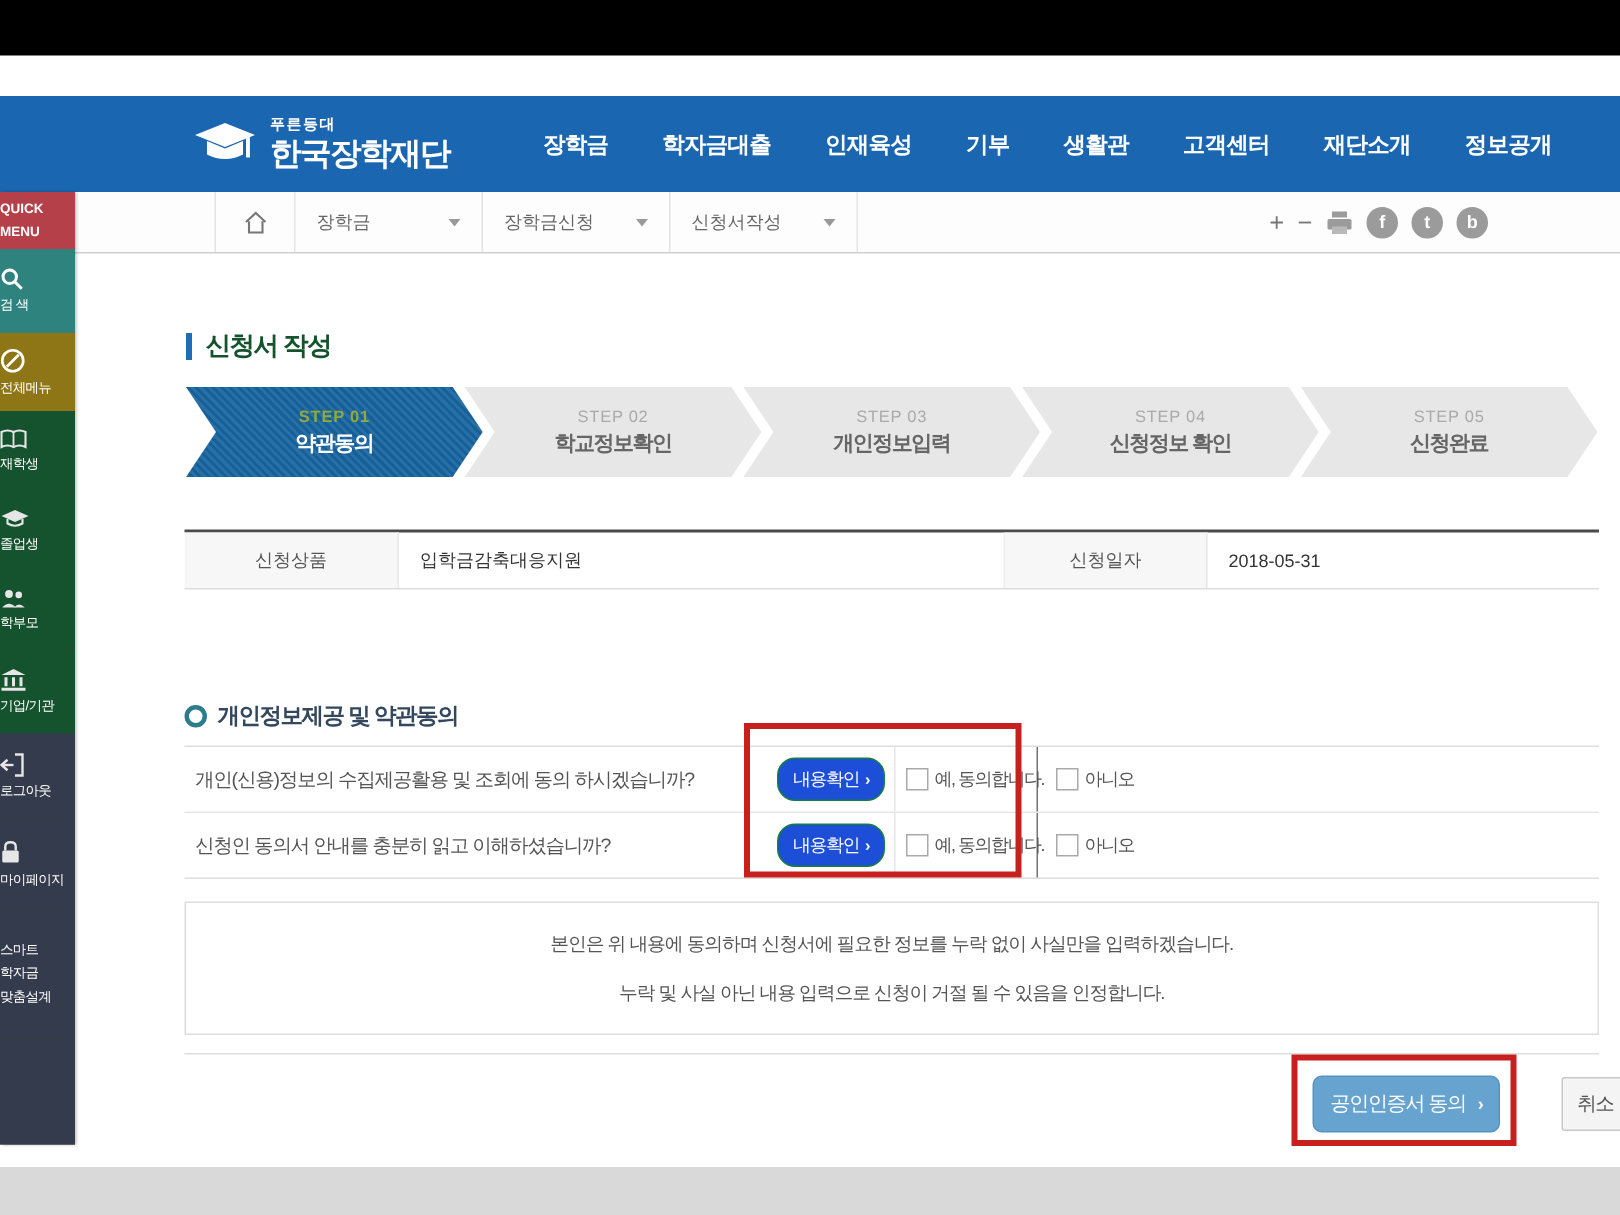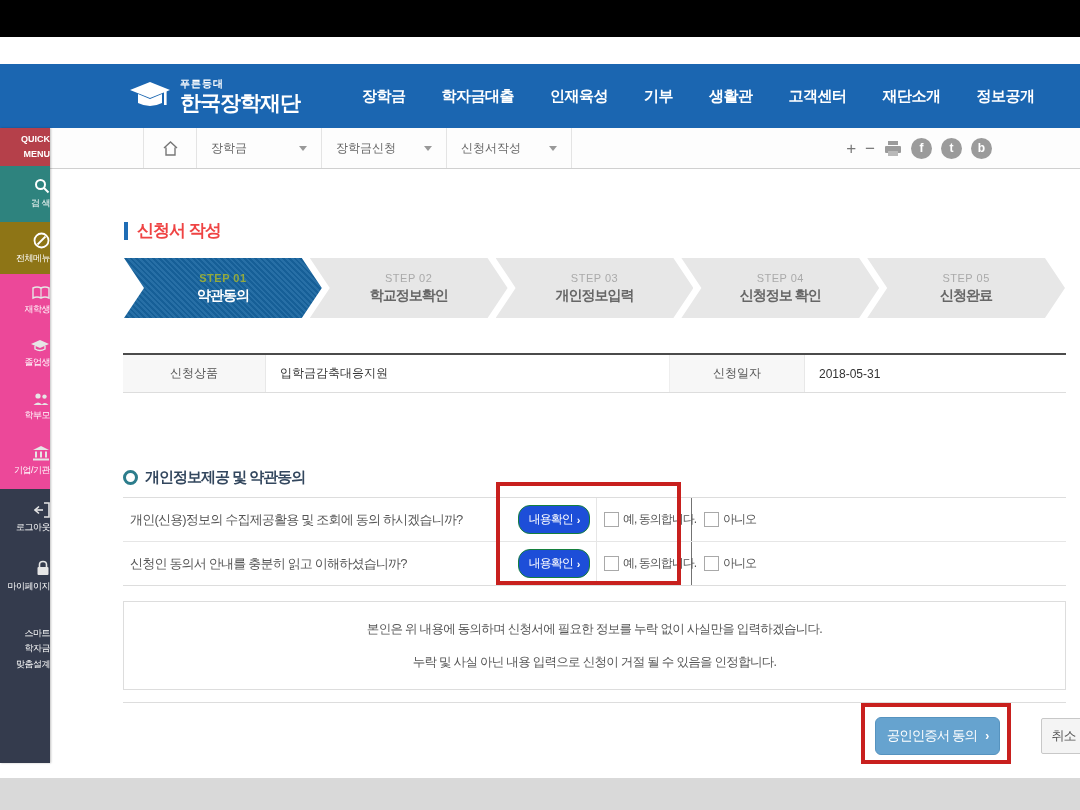--- a/index.html
+++ b/index.html
@@ -24,37 +24,37 @@
   .crumb-bar{position:absolute;left:50px;top:128px;width:1030px;height:40px;background:#fdfdfd;border-bottom:1px solid #d0d0d0;display:flex;align-items:center;}
   .crumb-home{width:52px;height:100%;display:flex;align-items:center;justify-content:center;border-left:1px solid #e4e4e4;border-right:1px solid #e4e4e4;margin-left:93px;cursor:pointer;}
   .crumb-item{height:100%;display:flex;align-items:center;justify-content:space-between;border-right:1px solid #e4e4e4;padding:0 14px;min-width:96px;font-size:12px;color:#666;cursor:pointer;}
   .caret-down{width:0;height:0;border-left:4px solid transparent;border-right:4px solid transparent;border-top:5px solid #999;margin-left:12px;}
   .crumb-tools{position:absolute;right:88px;top:0;height:100%;display:flex;align-items:center;gap:9px;}
   .zoom-btn{font-size:17px;color:#777;cursor:pointer;line-height:1;}
   .tool-circle{width:21px;height:21px;border-radius:50%;background:#9b9b9b;color:#fff;display:flex;align-items:center;justify-content:center;font-size:12px;font-weight:bold;cursor:pointer;}
   .printer{cursor:pointer;display:flex;align-items:center;}
   
   .sidebar{position:absolute;left:0;top:128px;width:50px;height:635px;display:flex;flex-direction:column;background:#3a3a3a;box-shadow:1px 0 2px rgba(0,0,0,0.25);}
-  .sb-item{display:flex;flex-direction:column;align-items:flex-end;justify-content:center;color:#fff;cursor:pointer;gap:4px;}
+  .sb-item{display:flex;flex-direction:column;align-items:flex-start;justify-content:center;color:#fff;cursor:pointer;gap:4px;}
   .sb-item svg{display:block;}
   .sb-label{font-size:9px;letter-spacing:-0.5px;text-align:center;line-height:1.25;}
   .sb-quick{height:38px;background:#b5404a;font-size:9px;font-weight:bold;line-height:1.2;text-align:center;}
   .sb-search{height:56px;background:#2e837e;}
   .sb-allmenu{height:52px;background:#8e7516;}
-  .sb-gray{background:#ec4899;}
+  .sb-gray{background:#14532d;}
   .sb-h53{height:53px;}
   .sb-h56{height:56px;}
   .sb-navy{background:#343b4d;}
   .sb-h58{height:58px;}
   .sb-smart{height:88px;background:#343b4d;}
   .sb-fill{flex:1;background:#343b4d;}
   
   .page-title{position:absolute;left:124px;top:219px;display:flex;align-items:center;}
   .title-bar{width:4px;height:18px;background:#1f6db5;margin-right:9px;}
-  .title-text{font-size:17px;font-weight:bold;color:#ef4444;letter-spacing:-1px;}
+  .title-text{font-size:17px;font-weight:bold;color:#14532d;letter-spacing:-1px;}
   
   .steps{position:absolute;left:124px;top:258px;width:941px;height:60px;display:flex;}
   .step{flex:1;margin-right:-12px;clip-path:polygon(0 0,calc(100% - 20px) 0,100% 50%,calc(100% - 20px) 100%,0 100%,20px 50%);
         background:#e7e7e7;display:flex;flex-direction:column;align-items:center;justify-content:center;gap:3px;}
   .step:last-child{margin-right:0;}
   .step .s-num{font-size:11px;color:#aaa;letter-spacing:0.5px;}
   .step .s-label{font-size:14px;font-weight:bold;color:#666;letter-spacing:-1px;}
   .step.active{background:#17649f;
      background-image:repeating-linear-gradient(45deg,rgba(255,255,255,0.07) 0 2px,rgba(0,0,0,0.05) 2px 4px);}
   .step.active .s-num{color:#93a93d;font-weight:bold;}

